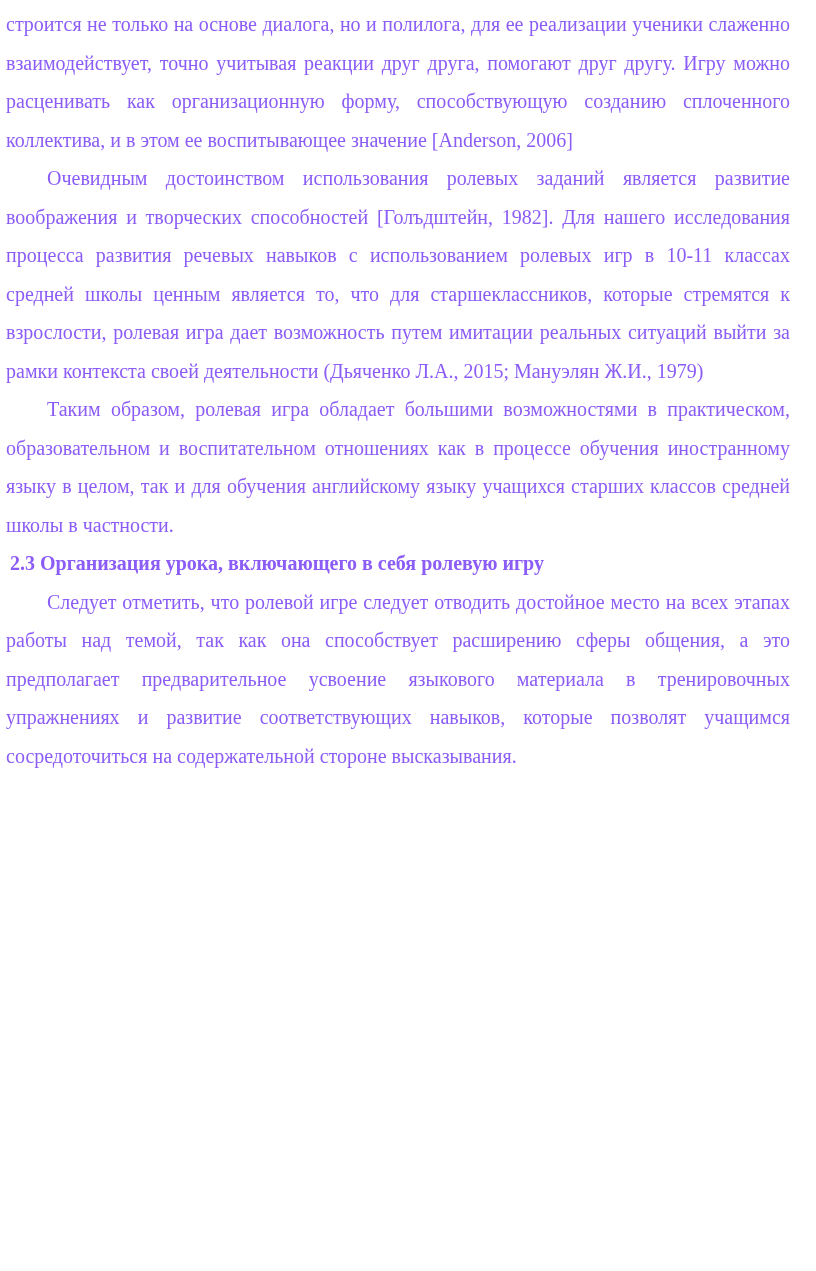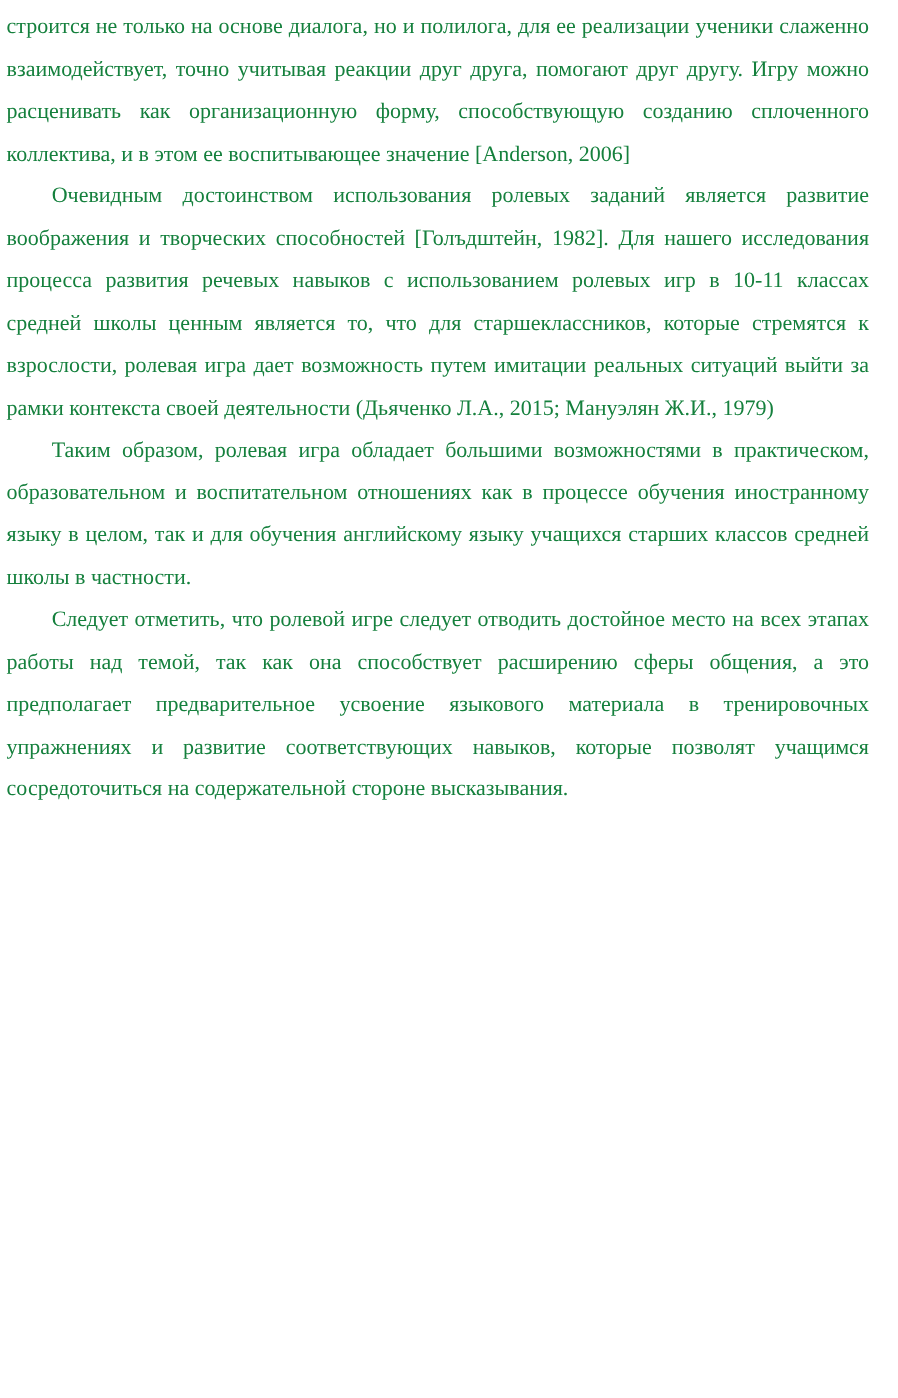--- a/index.html
+++ b/index.html
@@ -10,21 +10,21 @@
   .page {
     position: relative;
     width: 816px;
     height: 1271px;
     box-sizing: border-box;
     background: #ffffff;
     padding: 5px 26px 6px 6px;
     font-family: "Liberation Serif", "DejaVu Serif", serif;
     font-size: 20px;
     line-height: 38.5px;
-    color: #15803d;
+    color: #8b5cf6;
     overflow: hidden;
   }
   .para {
     margin: 0;
     text-align: justify;
     text-indent: 41px;
   }
   .para.continuation {
     text-indent: 0;
   }
@@ -45,16 +45,17 @@
 </head>
 <body>
 
 <div class="page">
   <p class="para continuation">строится не только на основе диалога, но и полилога, для ее реализации ученики слаженно взаимодействует, точно учитывая реакции друг друга, помогают друг другу. Игру можно расценивать как организационную форму, способствующую созданию сплоченного коллектива, и в этом ее воспитывающее значение [Anderson, 2006]</p>
 
   <p class="para">Очевидным достоинством использования ролевых заданий является развитие воображения и творческих способностей [Голъдштейн, 1982]. Для нашего исследования процесса развития речевых навыков с использованием ролевых игр в 10-11 классах средней школы ценным является то, что для старшеклассников, которые стремятся к взрослости, ролевая игра дает возможность путем имитации реальных ситуаций выйти за рамки контекста своей деятельности (Дьяченко Л.А., 2015; Мануэлян Ж.И., 1979)</p>
 
   <p class="para">Таким образом, ролевая игра обладает большими возможностями в практическом, образовательном и воспитательном отношениях как в процессе обучения иностранному языку в целом, так и для обучения английскому языку учащихся старших классов средней школы в частности.</p>
 
+  <h2 class="heading">2.3 Организация урока, включающего в себя ролевую игру</h2>
 
   <p class="para">Следует отметить, что ролевой игре следует отводить достойное место на всех этапах работы над темой, так как она способствует расширению сферы общения, а это предполагает предварительное усвоение языкового материала в тренировочных упражнениях и развитие соответствующих навыков, которые позволят учащимся сосредоточиться на содержательной стороне высказывания.</p>
 
 </div>
 
 </body></html>

